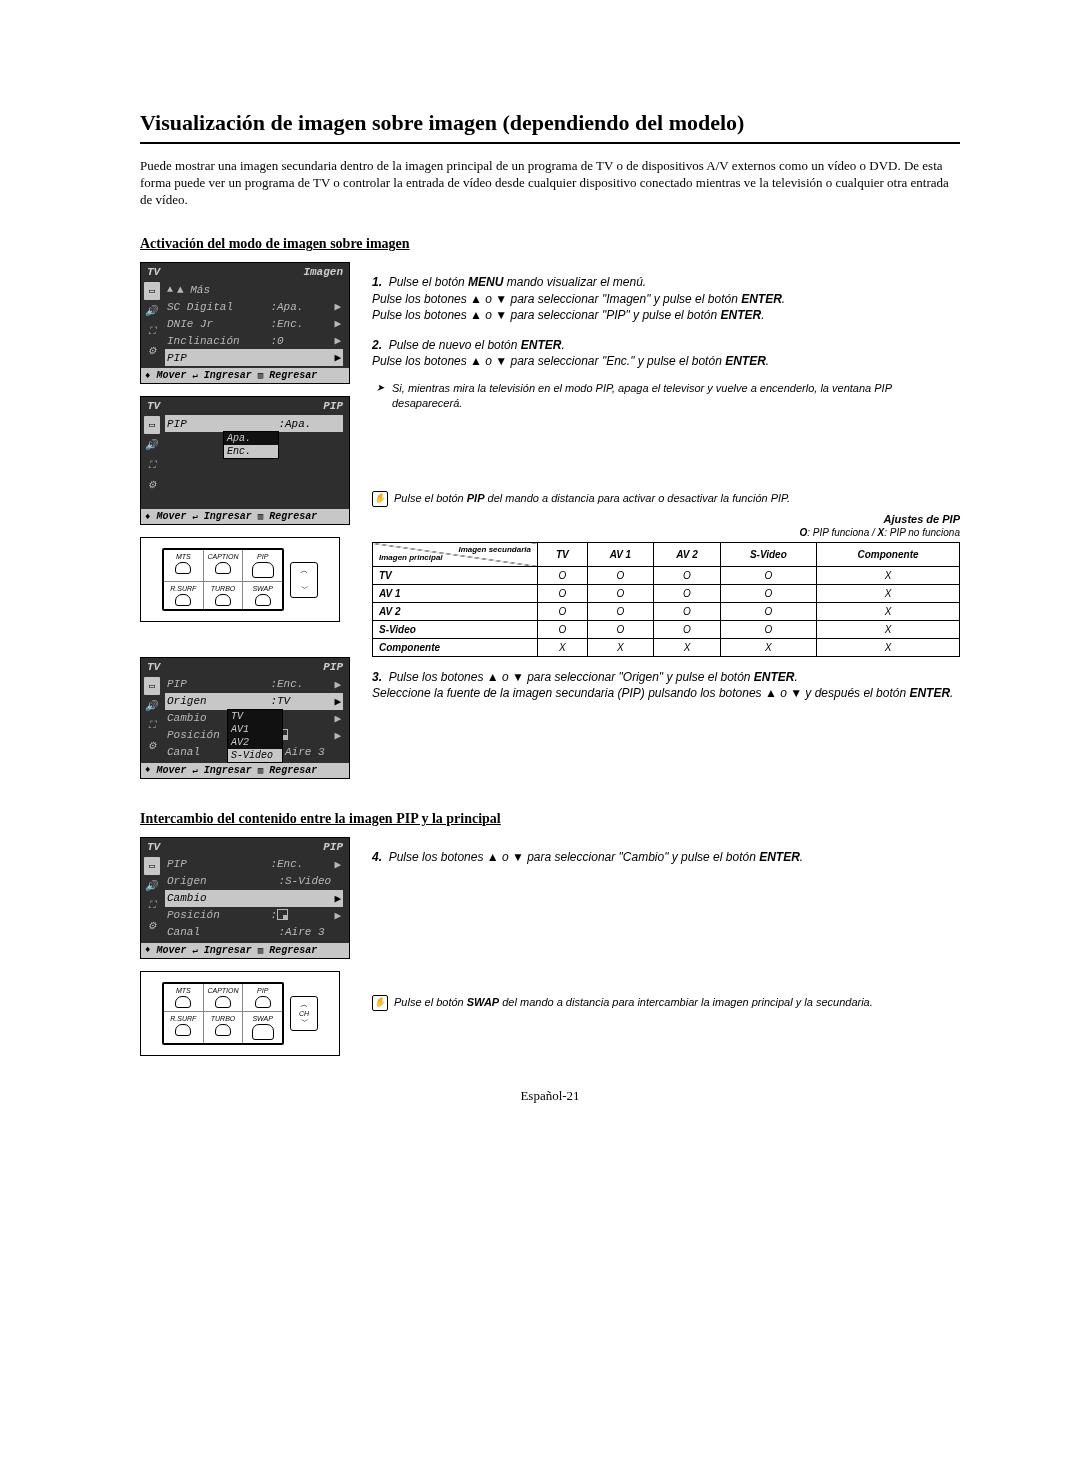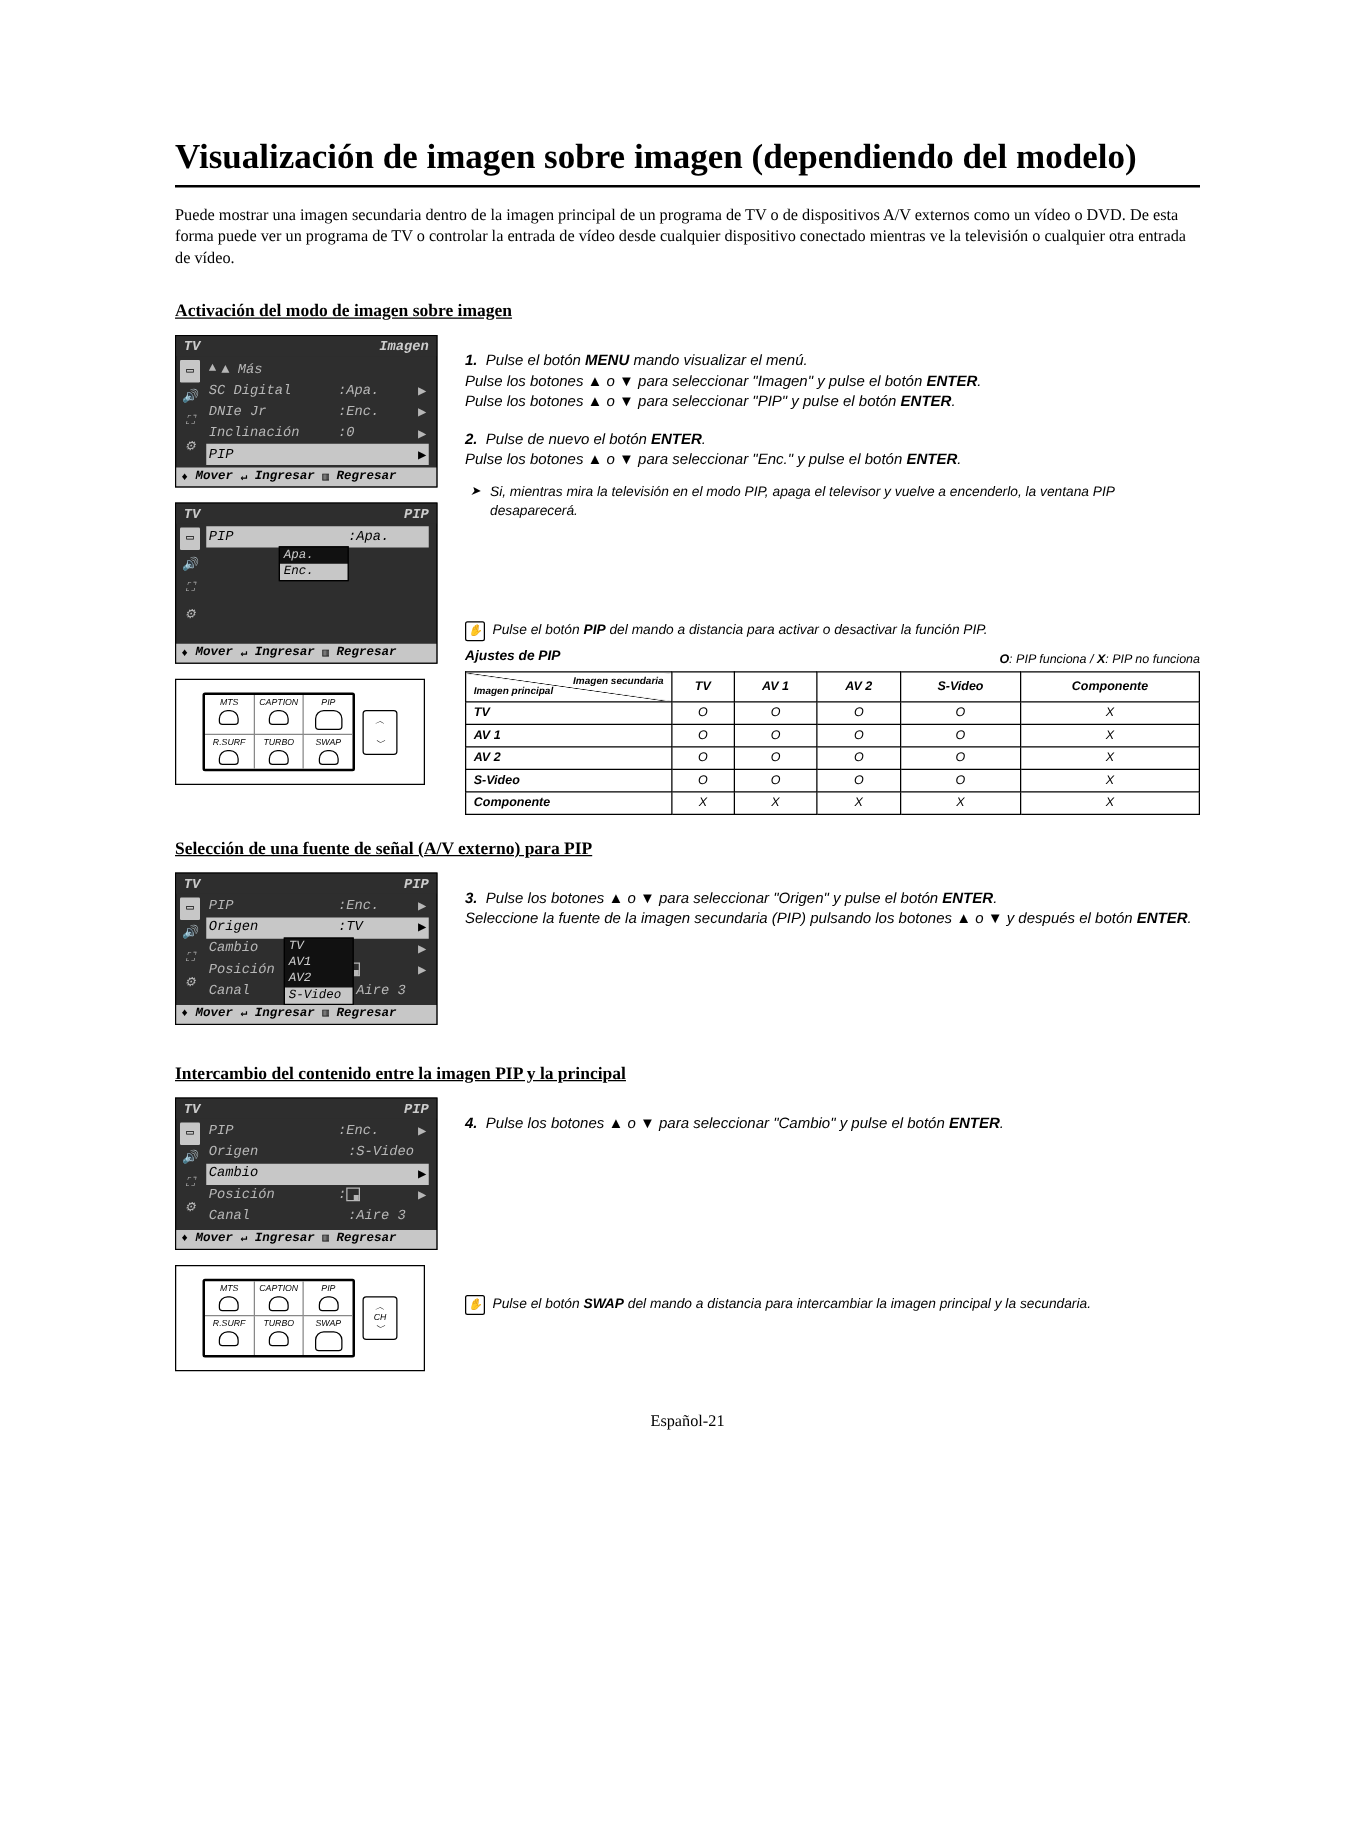--- a/index.html
+++ b/index.html
@@ -11,21 +11,21 @@
     color: #000;
     width: 1080px;
   }
   .page {
     box-sizing: border-box;
     width: 1080px;
     padding: 110px 120px 60px 140px;
   }
   h1.title {
     font-family: "Times New Roman", serif;
-    font-size: 28px;
+    font-size: 22px;
     font-weight: bold;
     margin: 0 0 6px 0;
   }
   .rule {
     border-top: 2px solid #000;
     margin: 6px 0 12px 0;
   }
   .intro {
     font-size: 13px;
     font-family: "Times New Roman", serif;
@@ -164,21 +164,21 @@
   .remote .chbox .tri { font-size:8px; line-height:10px; }
   .remote .ellipse-hl {
     border:1.5px solid #000;
     border-radius:50%;
     position:relative;
     z-index:3;
   }
 
   
   .compat-wrap { margin-top:6px; }
-  .compat-head { display:flex; justify-content:space-between; align-items:flex-end; margin-bottom:4px; }
+  .compat-head { display:flex; justify-content:space-between; align-items:flex-end; margin-bottom:4px;flex-direction:column; }
   .legend { font-size:10px; }
   table.compat {
     border-collapse: collapse; width: 100%; font-size:10px;
   }
   table.compat th, table.compat td {
     border:1px solid #000; padding:3px 6px; text-align:center;
   }
   table.compat th { font-weight:bold; }
   table.compat .rowhead { text-align:left; font-weight:bold; }
   table.compat .corner {
@@ -400,21 +400,20 @@
                   <td>X</td>
                   <td>X</td>
                 </tr>
           </tbody>
             </table>
         </div>
       </div>
     </div>
   </div>
 
-  <h2 class="subhead">Selección de una fuente de señal (A/V externo) para PIP</h2>
   <div class="row">
     <div class="left-col">
       <div class="osd">
         <div class="titlebar">
           <span>TV</span>
           <span>PIP</span>
         </div>
         <div class="body">
           <div class="icon-col">
             <div class="ic sel">▭</div>

